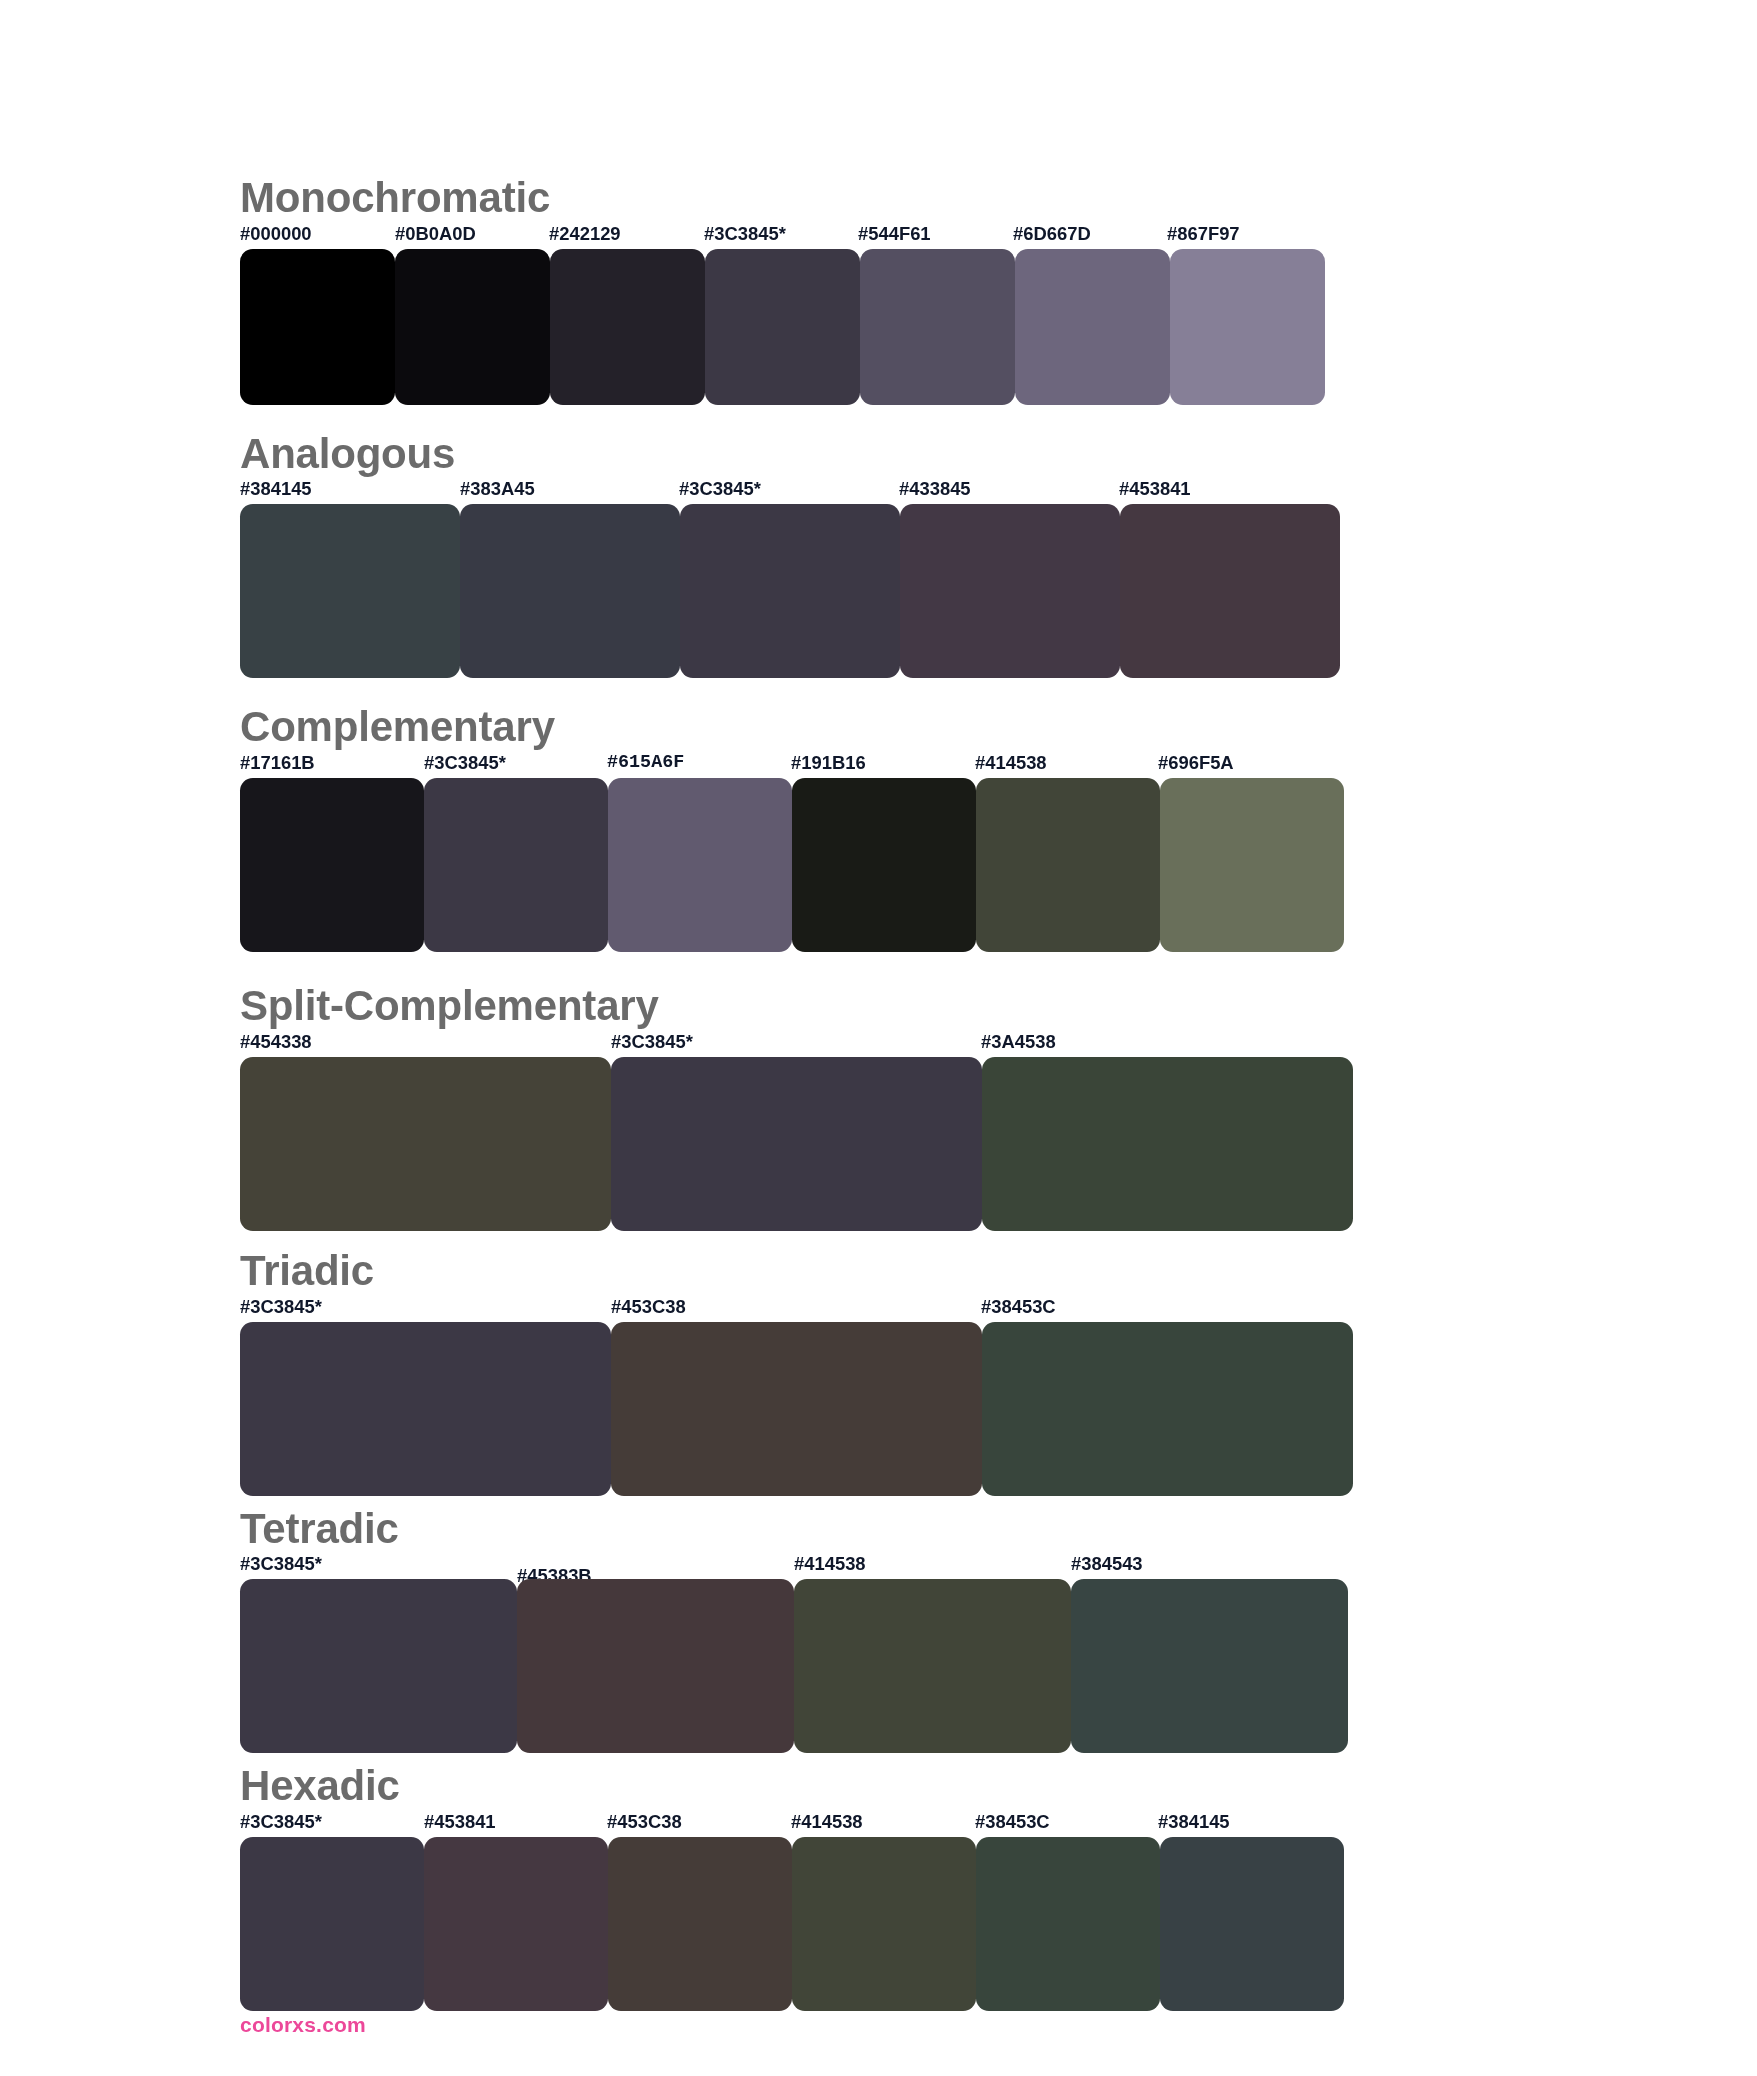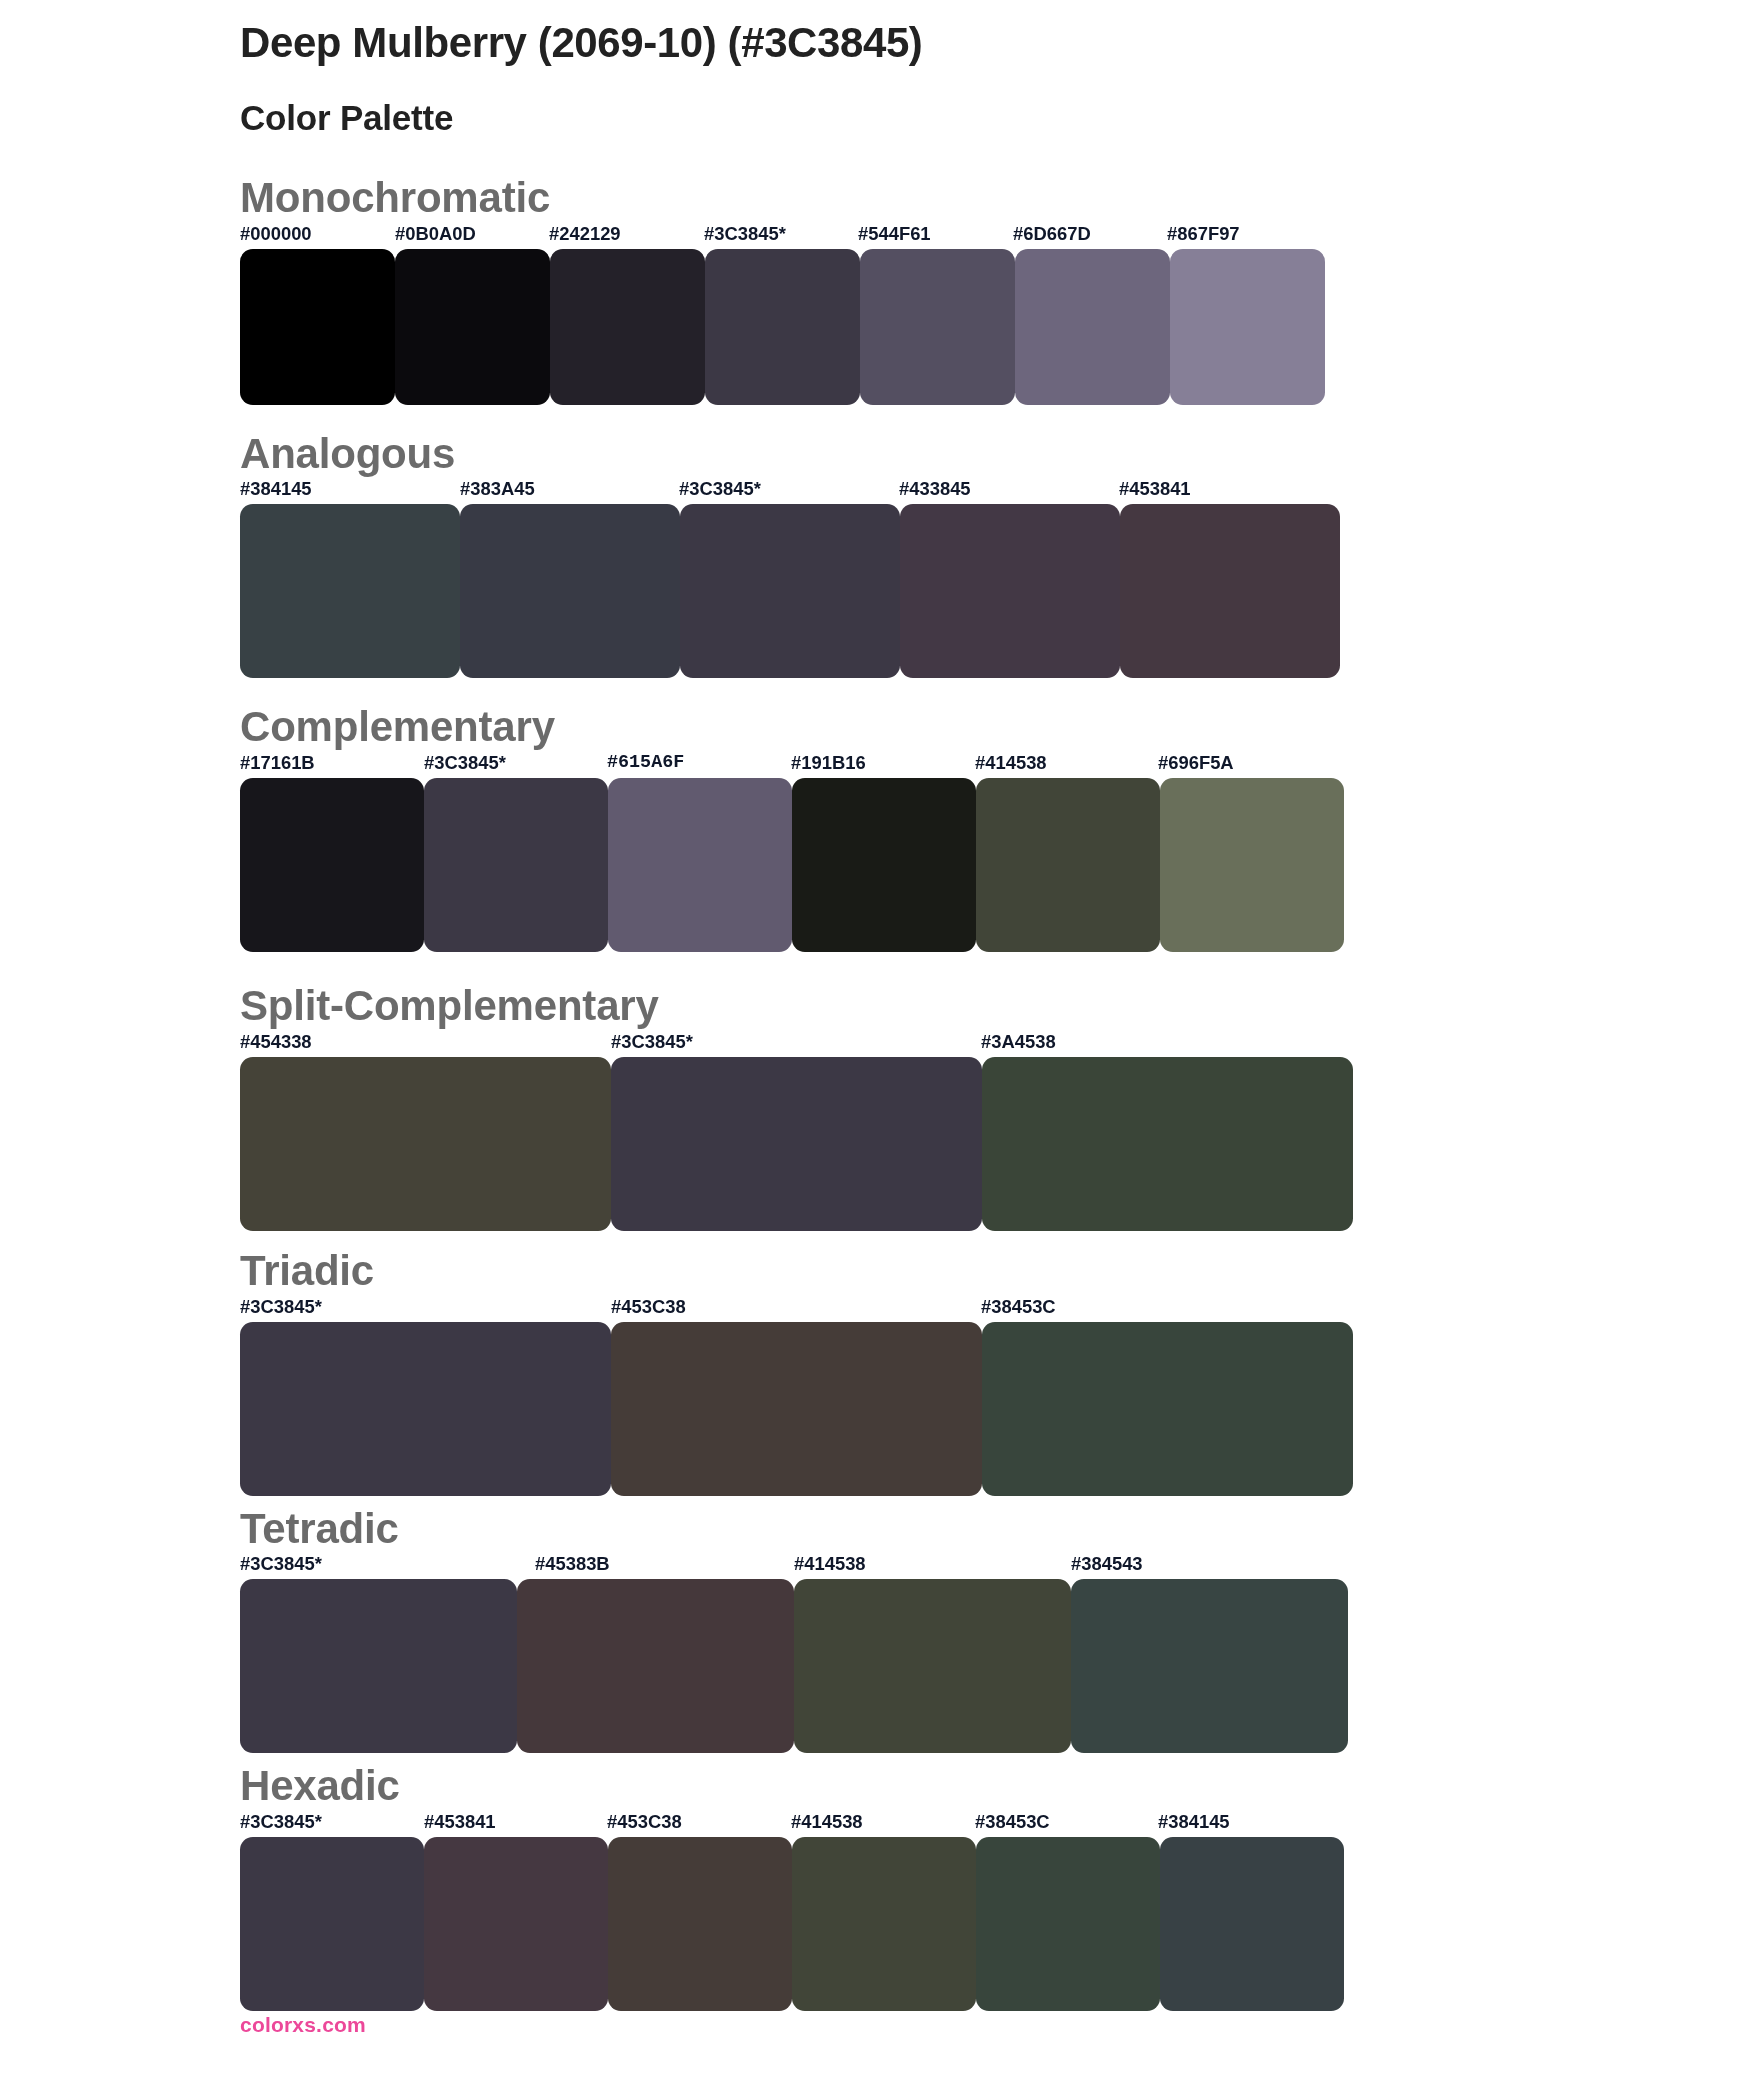--- a/index.html
+++ b/index.html
@@ -108,24 +108,20 @@
     font-weight: bold;
     color: #ec4899;
     letter-spacing: 0.2px;
   }
 </style>
 </head>
 <body>
 
 <div class="page">
 
-  <div class="header">
-    <h1 class="page-title">Deep Mulberry (2069-10) (#3C3845)</h1>
-    <h2 class="page-subtitle">Color Palette</h2>
-  </div>
 
   <div class="sections" id="sections-root">
       <div class="section" style="height: 0px;">
         <div class="section-title" style="top: 0px;">Monochromatic</div>
         <div class="swatch-labels" style="top: 48px; width: 1082px;">
           <span class="swatch-label" style="left: 0px;">#000000</span>
           <span class="swatch-label" style="left: 155px;">#0B0A0D</span>
           <span class="swatch-label" style="left: 309px;">#242129</span>
           <span class="swatch-label" style="left: 464px;">#3C3845*</span>
           <span class="swatch-label" style="left: 618px;">#544F61</span>
@@ -201,21 +197,21 @@
         <div class="swatch-band" style="top: 1145px; width: 1112px; height: 174px;">
           <div class="swatch" title="#3C3845*" style="width: 371px; margin-left: 0px; background: rgb(60, 56, 69);"></div>
           <div class="swatch" title="#453C38" style="width: 371px; margin-left: 0px; background: rgb(69, 60, 56);"></div>
           <div class="swatch" title="#38453C" style="width: 371px; margin-left: 0px; background: rgb(56, 69, 60);"></div>
         </div>
       </div>
       <div class="section" style="height: 0px;">
         <div class="section-title" style="top: 1331px;">Tetradic</div>
         <div class="swatch-labels" style="top: 1378px; width: 1109px;">
           <span class="swatch-label" style="left: 0px;">#3C3845*</span>
-          <span class="swatch-label" style="left: 295px;">#45383B</span>
+          <span class="swatch-label" style="left: 277px; margin-top: 12px;">#45383B</span>
           <span class="swatch-label" style="left: 554px;">#414538</span>
           <span class="swatch-label" style="left: 831px;">#384543</span>
         </div>
         <div class="swatch-band" style="top: 1402px; width: 1109px; height: 174px;">
           <div class="swatch" title="#3C3845*" style="width: 277px; margin-left: 0px; background: rgb(60, 56, 69);"></div>
           <div class="swatch" title="#45383B" style="width: 277px; margin-left: 0px; background: rgb(69, 56, 59);"></div>
           <div class="swatch" title="#414538" style="width: 277px; margin-left: 0px; background: rgb(65, 69, 56);"></div>
           <div class="swatch" title="#384543" style="width: 277px; margin-left: 0px; background: rgb(56, 69, 67);"></div>
         </div>
       </div>

